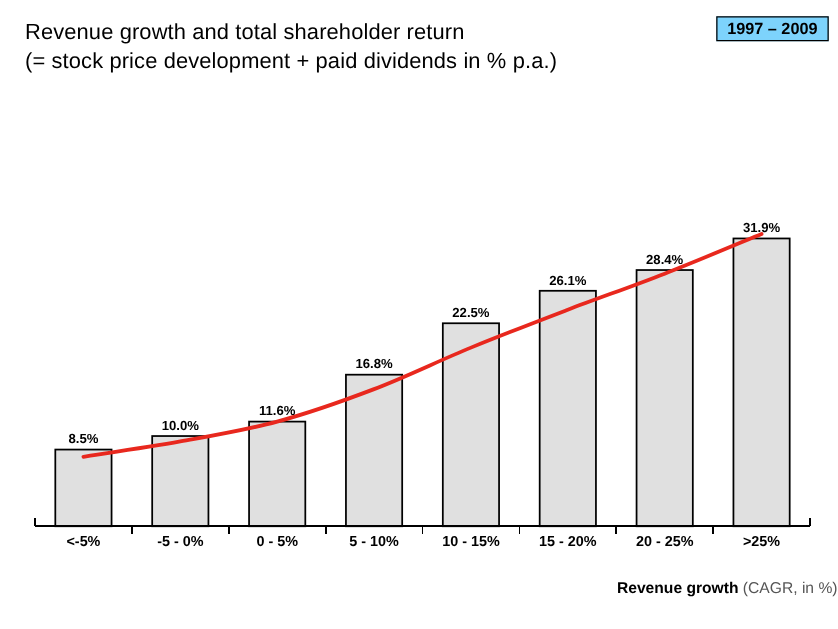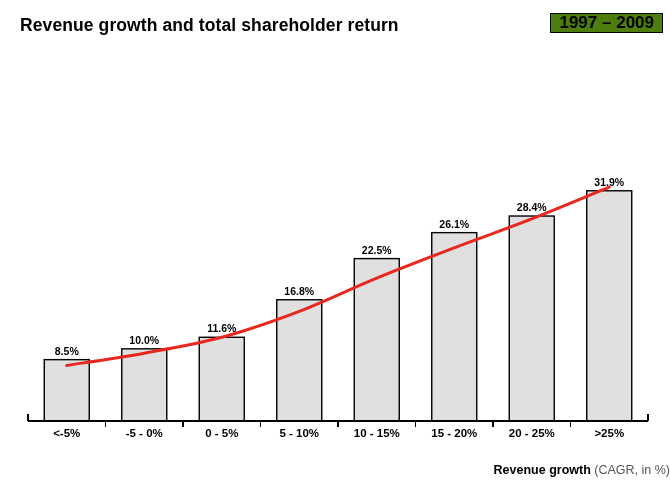--- a/index.html
+++ b/index.html
@@ -25,35 +25,35 @@
     height: 80px;
   }
   #title-block {
     position: absolute;
     left: 20px;
     top: 14px;
     width: 540px;
   }
   .title-line {
     font-size: 17.5px;
-    font-weight: bold;
+    font-weight: normal;
     line-height: 23px;
     letter-spacing: 0.1px;
     white-space: nowrap;
   }
   #period-badge {
     position: absolute;
     right: 7px;
     top: 13px;
     border: 1.6px solid #000000;
     padding: 2px 8px 3px 8px;
-    font-size: 17px;
+    font-size: 13px;
     font-weight: bold;
     line-height: 13px;
-    background: #4d7c0f;
+    background: #7dd3fc;
     white-space: nowrap;
   }
 
   
   #plot {
     position: absolute;
     left: 0;
     top: 0;
     width: 670px;
     height: 503px;
@@ -116,20 +116,21 @@
     font-weight: normal;
     color: #555555;
   }
 </style>
 </head>
 <body>
 
 <div id="header">
   <div id="title-block">
     <div class="title-line">Revenue growth and total shareholder return</div>
+    <div class="title-line">(= stock price development + paid dividends in % p.a.)</div>
   </div>
   <div id="period-badge">1997 – 2009</div>
 </div>
 
 <div id="plot">
   <svg width="670" height="503" viewBox="0 0 670 503" xmlns="http://www.w3.org/2000/svg">
     <g id="bars-group">
         <rect class="bar-rect" x="44.25" y="359.65" width="45" height="61.35" fill="#e0e0e0" stroke="#000000"></rect>
         <rect class="bar-rect" x="121.75" y="348.83" width="45" height="72.17" fill="#e0e0e0" stroke="#000000"></rect>
         <rect class="bar-rect" x="199.25" y="337.28" width="45" height="83.72" fill="#e0e0e0" stroke="#000000"></rect>

